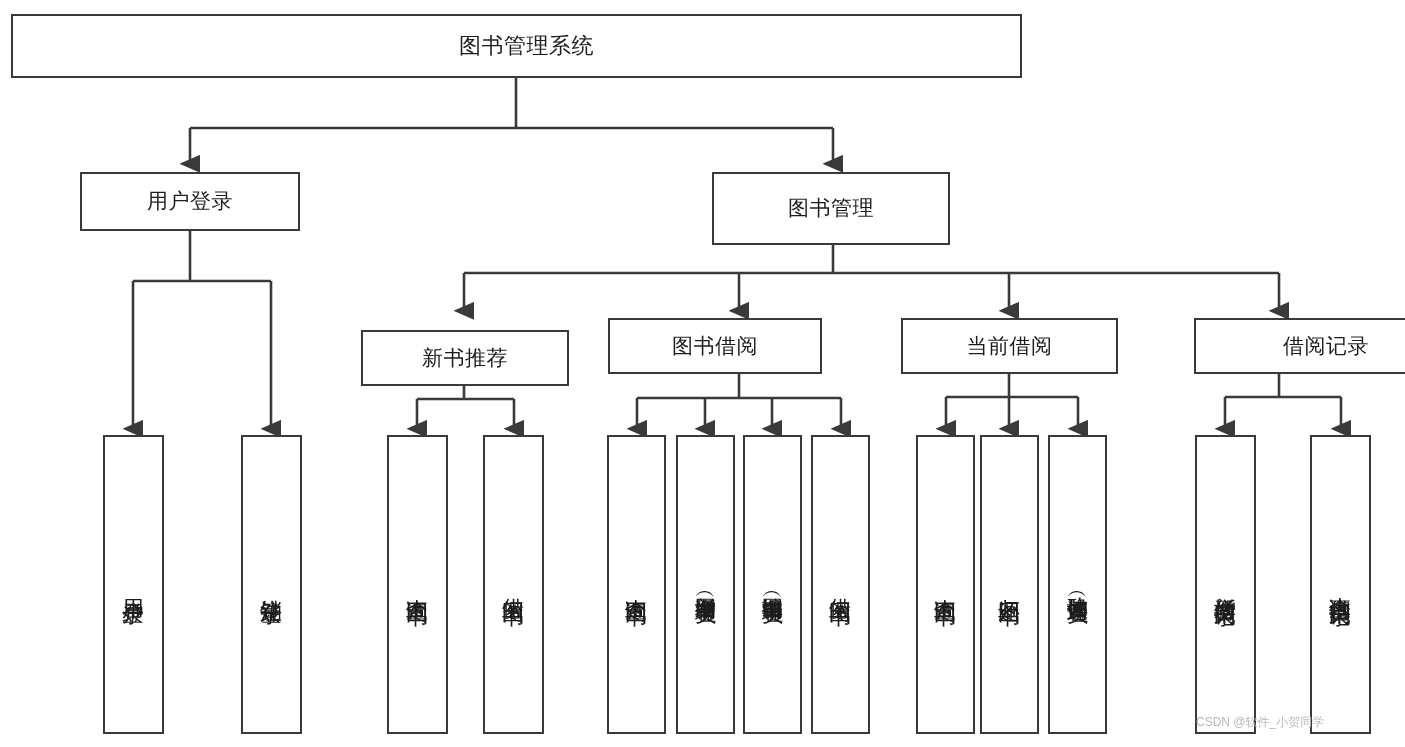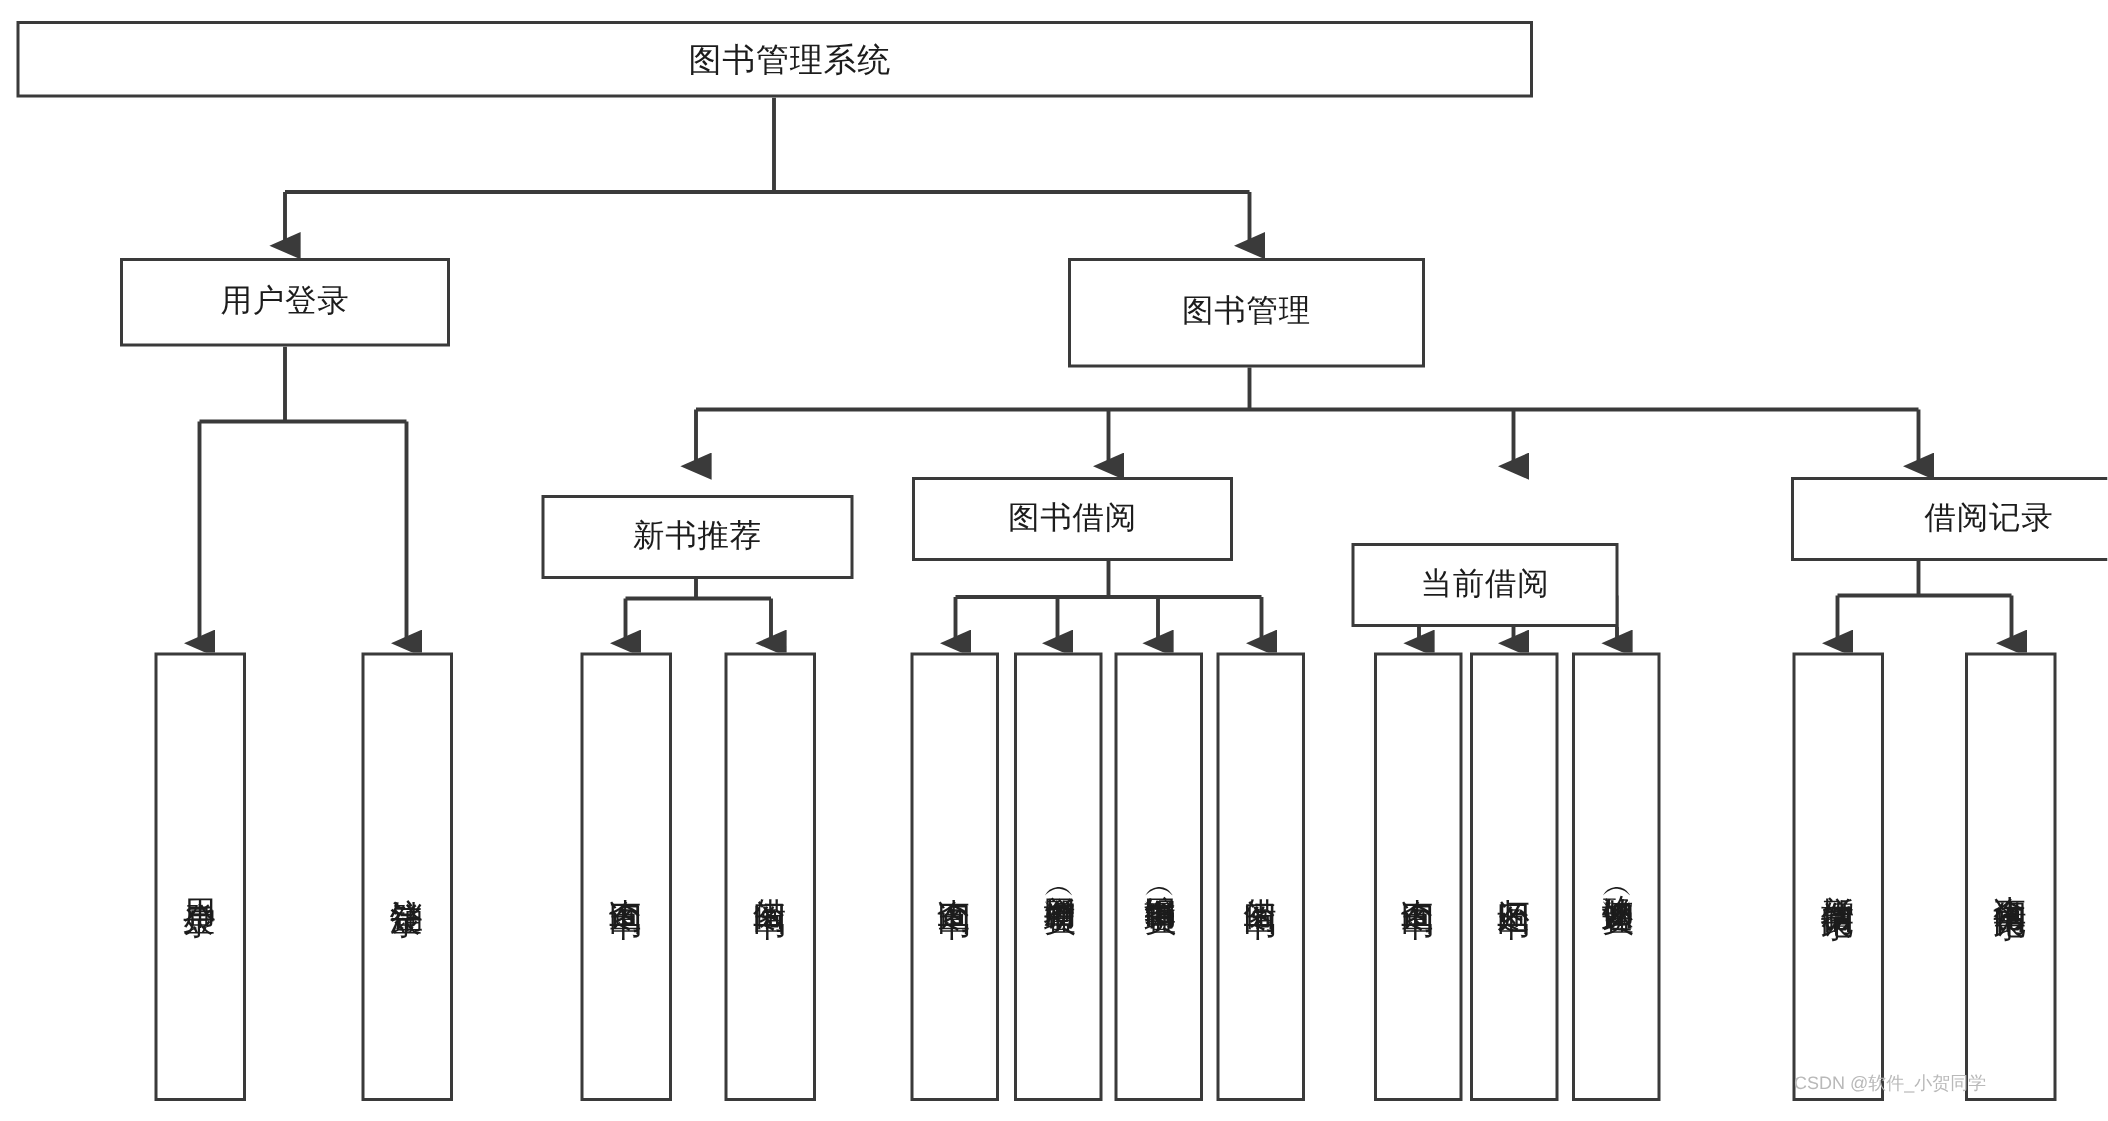--- a/index.html
+++ b/index.html
@@ -127,38 +127,38 @@
       <path d="M1009,397 L1009,428" marker-end="url(#arrowhead)"></path>
       <path d="M1078,397 L1078,428" marker-end="url(#arrowhead)"></path>
 
       <path d="M1279,374 L1279,397"></path>
       <path d="M1225,397 L1341,397"></path>
       <path d="M1225,397 L1225,428" marker-end="url(#arrowhead)"></path>
       <path d="M1341,397 L1341,428" marker-end="url(#arrowhead)"></path>
     </g>
   </svg>
 
-  <div class="node node-h" id="node-root" style="left:11px; top:14px; width:1011px; height:51px;padding-left:20px;">
+  <div class="node node-h" id="node-root" style="left:11px; top:14px; width:1011px; height:64px;padding-left:20px;">
     <span class="node-label">图书管理系统</span>
   </div>
 
   <div class="node node-h" style="left:80px; top:172px; width:220px; height:59px;">
     <span class="node-label">用户登录</span>
   </div>
   <div class="node node-h" style="left:712px; top:172px; width:238px; height:73px;">
     <span class="node-label">图书管理</span>
   </div>
 
   <div class="node node-h" style="left:361px; top:330px; width:208px; height:56px;">
     <span class="node-label">新书推荐</span>
   </div>
   <div class="node node-h" style="left:608px; top:318px; width:214px; height:56px;">
     <span class="node-label">图书借阅</span>
   </div>
-  <div class="node node-h" style="left:901px; top:318px; width:178px; height:56px;margin-top:44px;">
+  <div class="node node-h" style="left:901px; top:318px; width:217px; height:56px;">
     <span class="node-label">当前借阅</span>
   </div>
   <div class="node node-h" style="left:1194px; top:318px; width:264px; height:56px;">
     <span class="node-label">借阅记录</span>
   </div>
 
   <div class="node node-v" style="left:103px; top:435px; width:61px; height:299px;">
     <span class="node-label">用户登录</span>
   </div>
   <div class="node node-v" style="left:241px; top:435px; width:61px; height:299px;">

